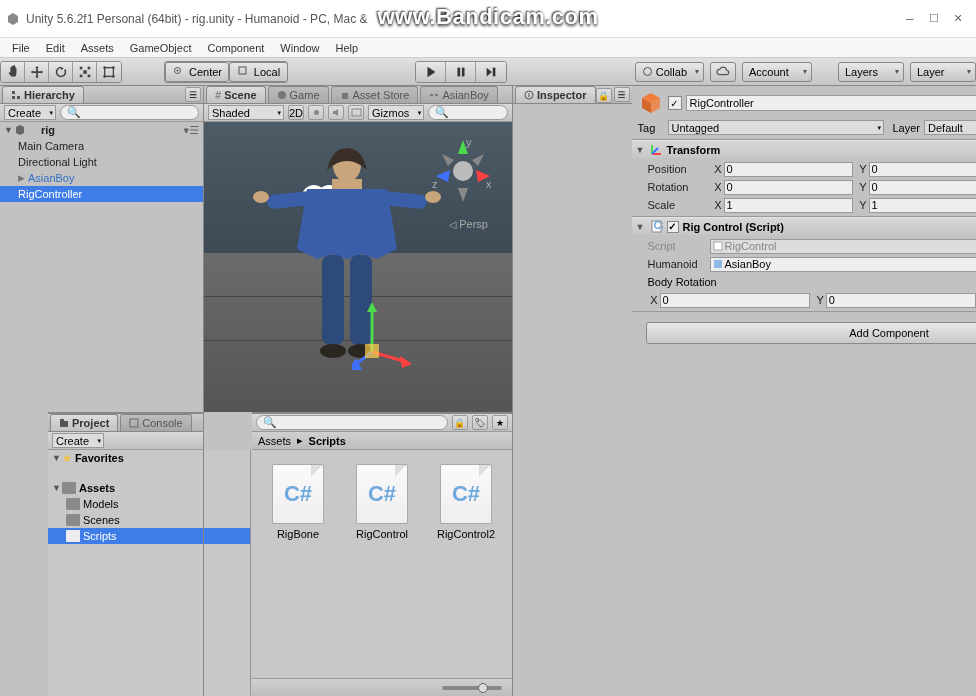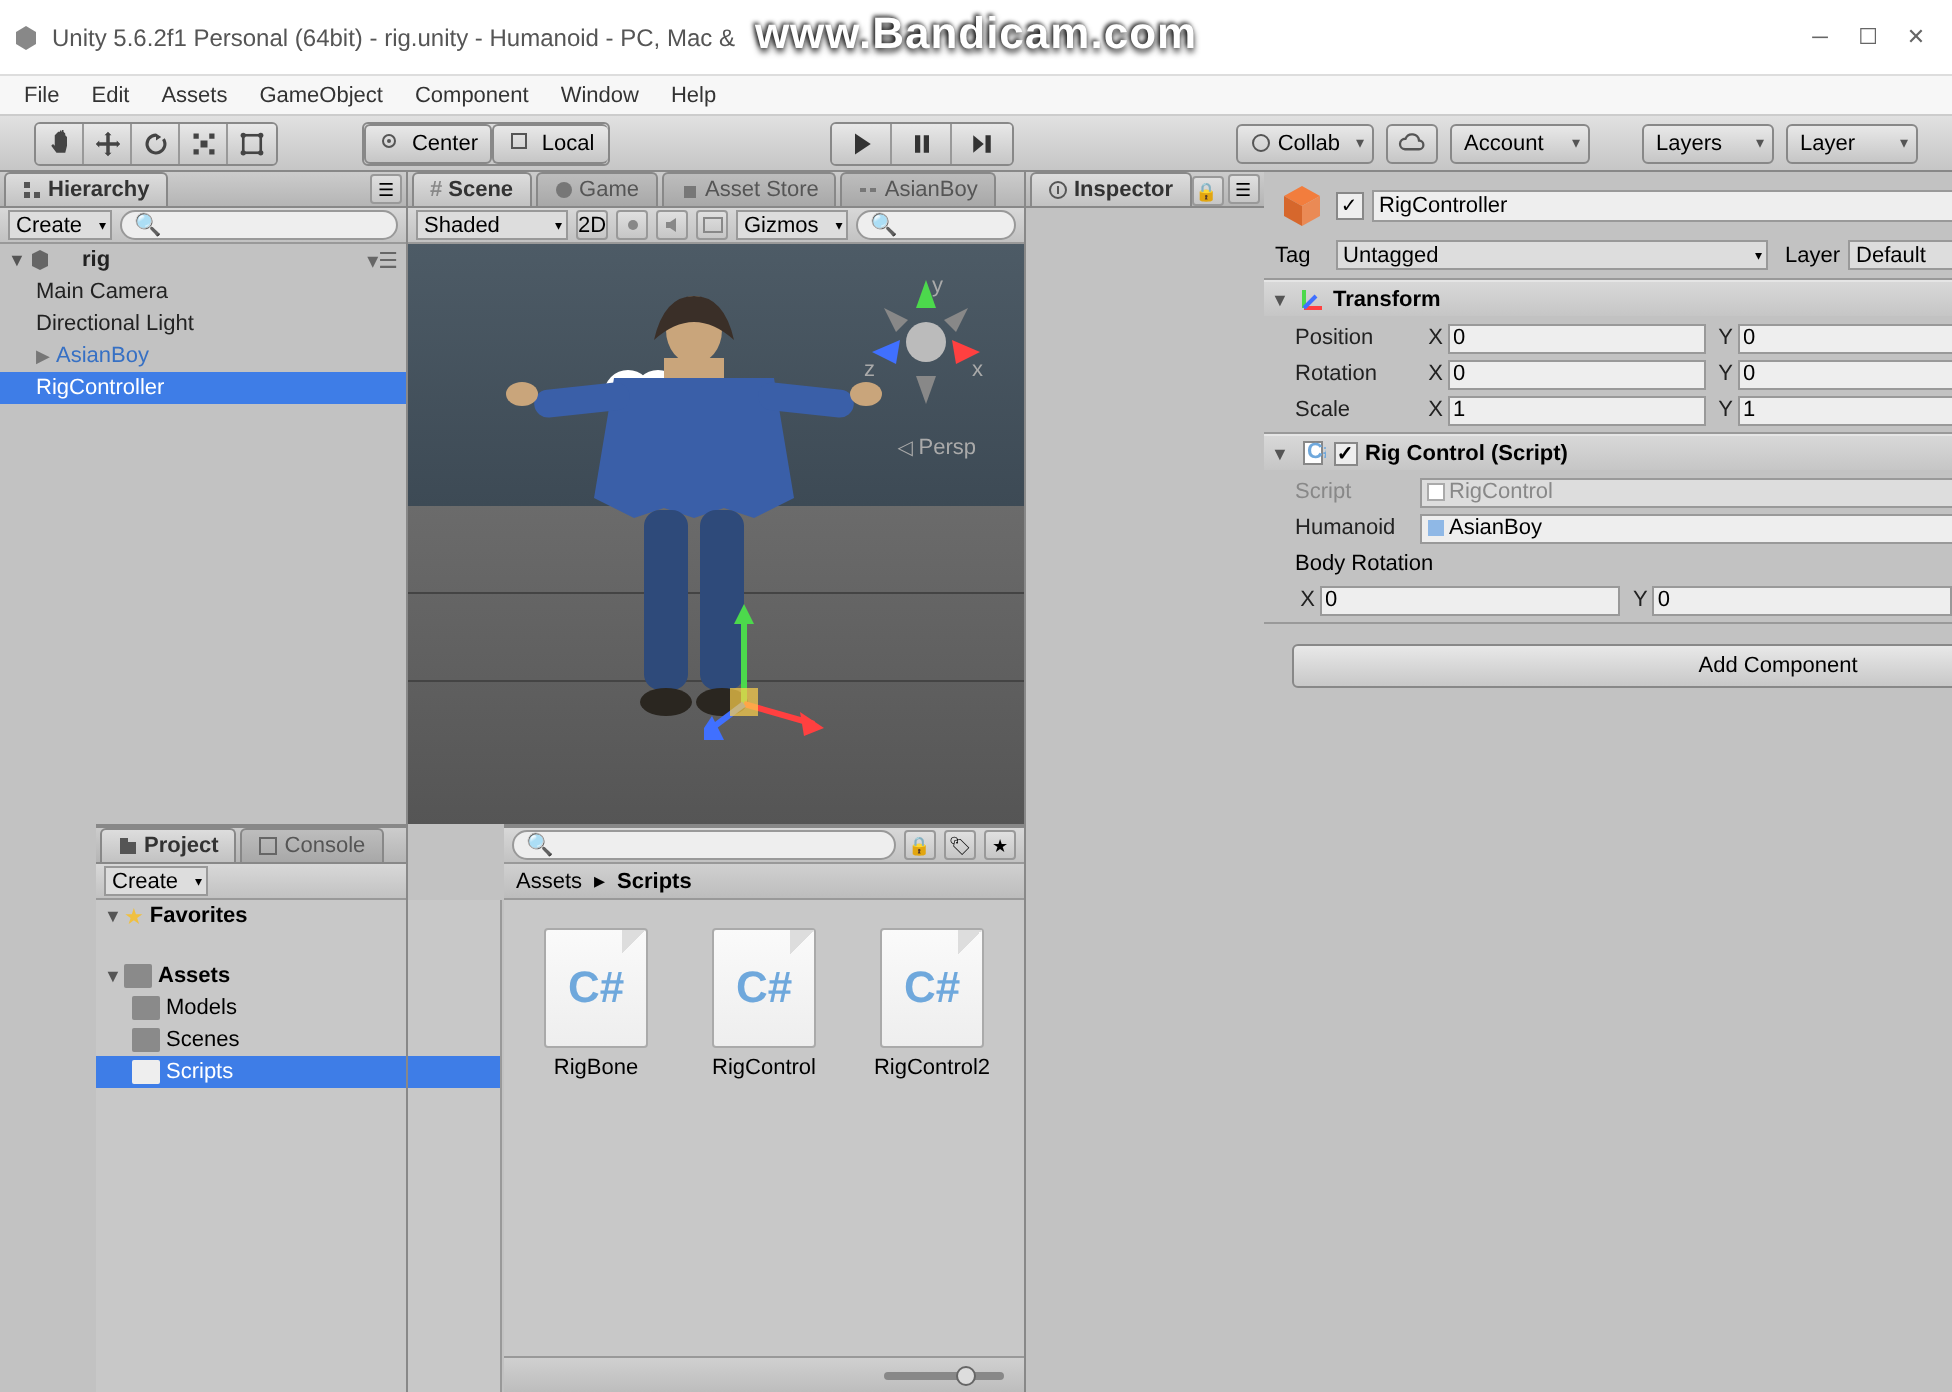--- a/index.html
+++ b/index.html
@@ -2,21 +2,21 @@
 <html><head>
 <meta charset="utf-8">
 <style>
 * { margin: 0; padding: 0; box-sizing: border-box; font-family: "Lucida Grande", Arial, sans-serif; font-size: 11px; }
 body { background: #c2c2c2; width: 976px; height: 696px; overflow: hidden; display: flex; flex-direction: column; }
 .titlebar { height: 38px; background: #fff; display: flex; align-items: center; padding: 0 6px; border-bottom: 1px solid #ddd; }
 .titlebar .title { flex: 1; color: #555; font-size: 12px; }
 .titlebar .winbtn { width: 24px; height: 18px; display: flex; align-items: center; justify-content: center; color: #666; }
 .menubar { height: 20px; background: #f7f7f7; display: flex; align-items: center; padding: 0 4px; border-bottom: 1px solid #ccc; color: #333; }
 .menubar span { padding: 2px 8px; }
-.toolbar { height: 28px; background: linear-gradient(#e1e1e1,#c6c6c6); border-bottom: 1px solid #888; display: flex; align-items: center; padding: 0 17px; gap: 6px; }
+.toolbar { height: 28px; background: linear-gradient(#e1e1e1,#c6c6c6); border-bottom: 1px solid #888; display: flex; align-items: center; padding: 0 0; gap: 6px; }
 .btn-group { display: flex; border: 1px solid #888; border-radius: 3px; overflow: hidden; }
 .btn { height: 20px; min-width: 24px; background: linear-gradient(#e8e8e8,#c6c6c6); border-right: 1px solid #999; display: flex; align-items: center; justify-content: center; padding: 0 4px; cursor: pointer; }
 .btn:last-child { border-right: none; }
 .btn svg { width: 14px; height: 14px; }
 .btn-single { border: 1px solid #888; border-radius: 3px; min-width: 60px; }
 .dropdown { height: 20px; border: 1px solid #888; border-radius: 3px; background: linear-gradient(#e8e8e8,#c6c6c6); display: flex; align-items: center; padding: 0 16px 0 6px; position: relative; cursor: pointer; }
 .dropdown::after { content: "▾"; position: absolute; right: 4px; font-size: 8px; color: #555; }
 .spacer { flex: 1; }
 .content { flex: 1; display: flex; }
 .left-col { width: 203px; display: flex; flex-direction: column; }

